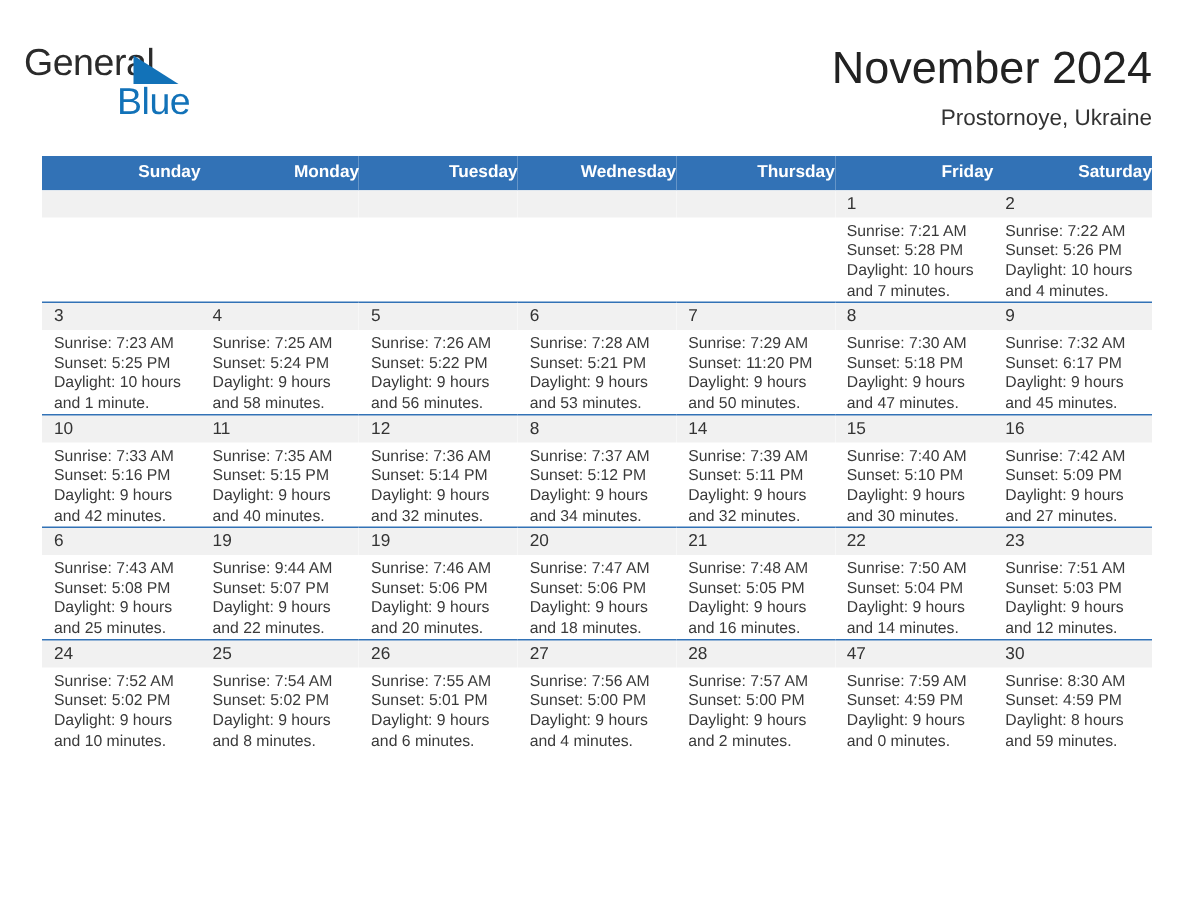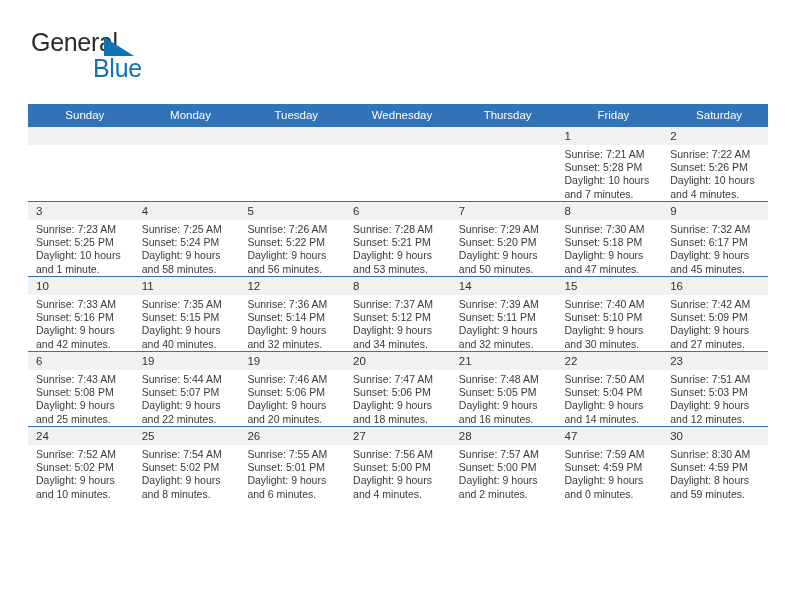--- a/index.html
+++ b/index.html
@@ -18,21 +18,21 @@
   .page {
     position: relative;
     width: 792px;
     height: 612px;
     box-sizing: border-box;
   }
 
   
   .header {
     position: absolute;
-    left: 31px;
+    left: 16px;
     top: 28px;
     right: 24px;
     height: 72px;
   }
 
   .brand {
     position: absolute;
     left: 0;
     top: 0;
     width: 200px;
@@ -92,22 +92,22 @@
     left: 28px;
     top: 104px;
     width: 740px;
     border-collapse: collapse;
     table-layout: fixed;
   }
   .calendar th {
     background: #3272b6;
     color: #ffffff;
     font-size: 11.5px;
-    font-weight: normal;
-    text-align: center;
+    font-weight: bold;
+    text-align: right;
     padding: 5px 0 6px 8px;
     height: 11px;
     border: none;
   }
   .calendar td {
     vertical-align: top;
     padding: 0;
     height: 74px;
     border: none;
     border-top: 1px solid #3272b6;
@@ -148,20 +148,24 @@
 <div class="page">
 
   <div class="header">
 
     <div class="brand">
       <span class="brand-general">General</span>
       <span class="brand-triangle"></span>
       <span class="brand-blue">Blue</span>
     </div>
 
+    <div class="title-block">
+      <div class="month-title">November 2024</div>
+      <div class="location">Prostornoye, Ukraine</div>
+    </div>
 
   </div>
 
   <table class="calendar">
     <thead>
       <tr id="weekday-row">
           <th>Sunday</th>
           <th>Monday</th>
           <th>Tuesday</th>
           <th>Wednesday</th>
@@ -268,21 +272,21 @@
                 <div>Daylight: 9 hours</div>
                 <div>and 53 minutes.</div>
               </div>
             </div>
           </td>
           <td>
             <div class="daybox">
               <div class="daynum">7</div>
               <div class="details">
                 <div>Sunrise: 7:29 AM</div>
-                <div>Sunset: 5:20 PM</div>
+                <div>Sunset: 11:20 PM</div>
                 <div>Daylight: 9 hours</div>
                 <div>and 50 minutes.</div>
               </div>
             </div>
           </td>
           <td>
             <div class="daybox">
               <div class="daynum">8</div>
               <div class="details">
                 <div>Sunrise: 7:30 AM</div>
@@ -392,21 +396,21 @@
                 <div>Sunset: 5:08 PM</div>
                 <div>Daylight: 9 hours</div>
                 <div>and 25 minutes.</div>
               </div>
             </div>
           </td>
           <td>
             <div class="daybox">
               <div class="daynum">19</div>
               <div class="details">
-                <div>Sunrise: 5:44 AM</div>
+                <div>Sunrise: 9:44 AM</div>
                 <div>Sunset: 5:07 PM</div>
                 <div>Daylight: 9 hours</div>
                 <div>and 22 minutes.</div>
               </div>
             </div>
           </td>
           <td>
             <div class="daybox">
               <div class="daynum">19</div>
               <div class="details">

